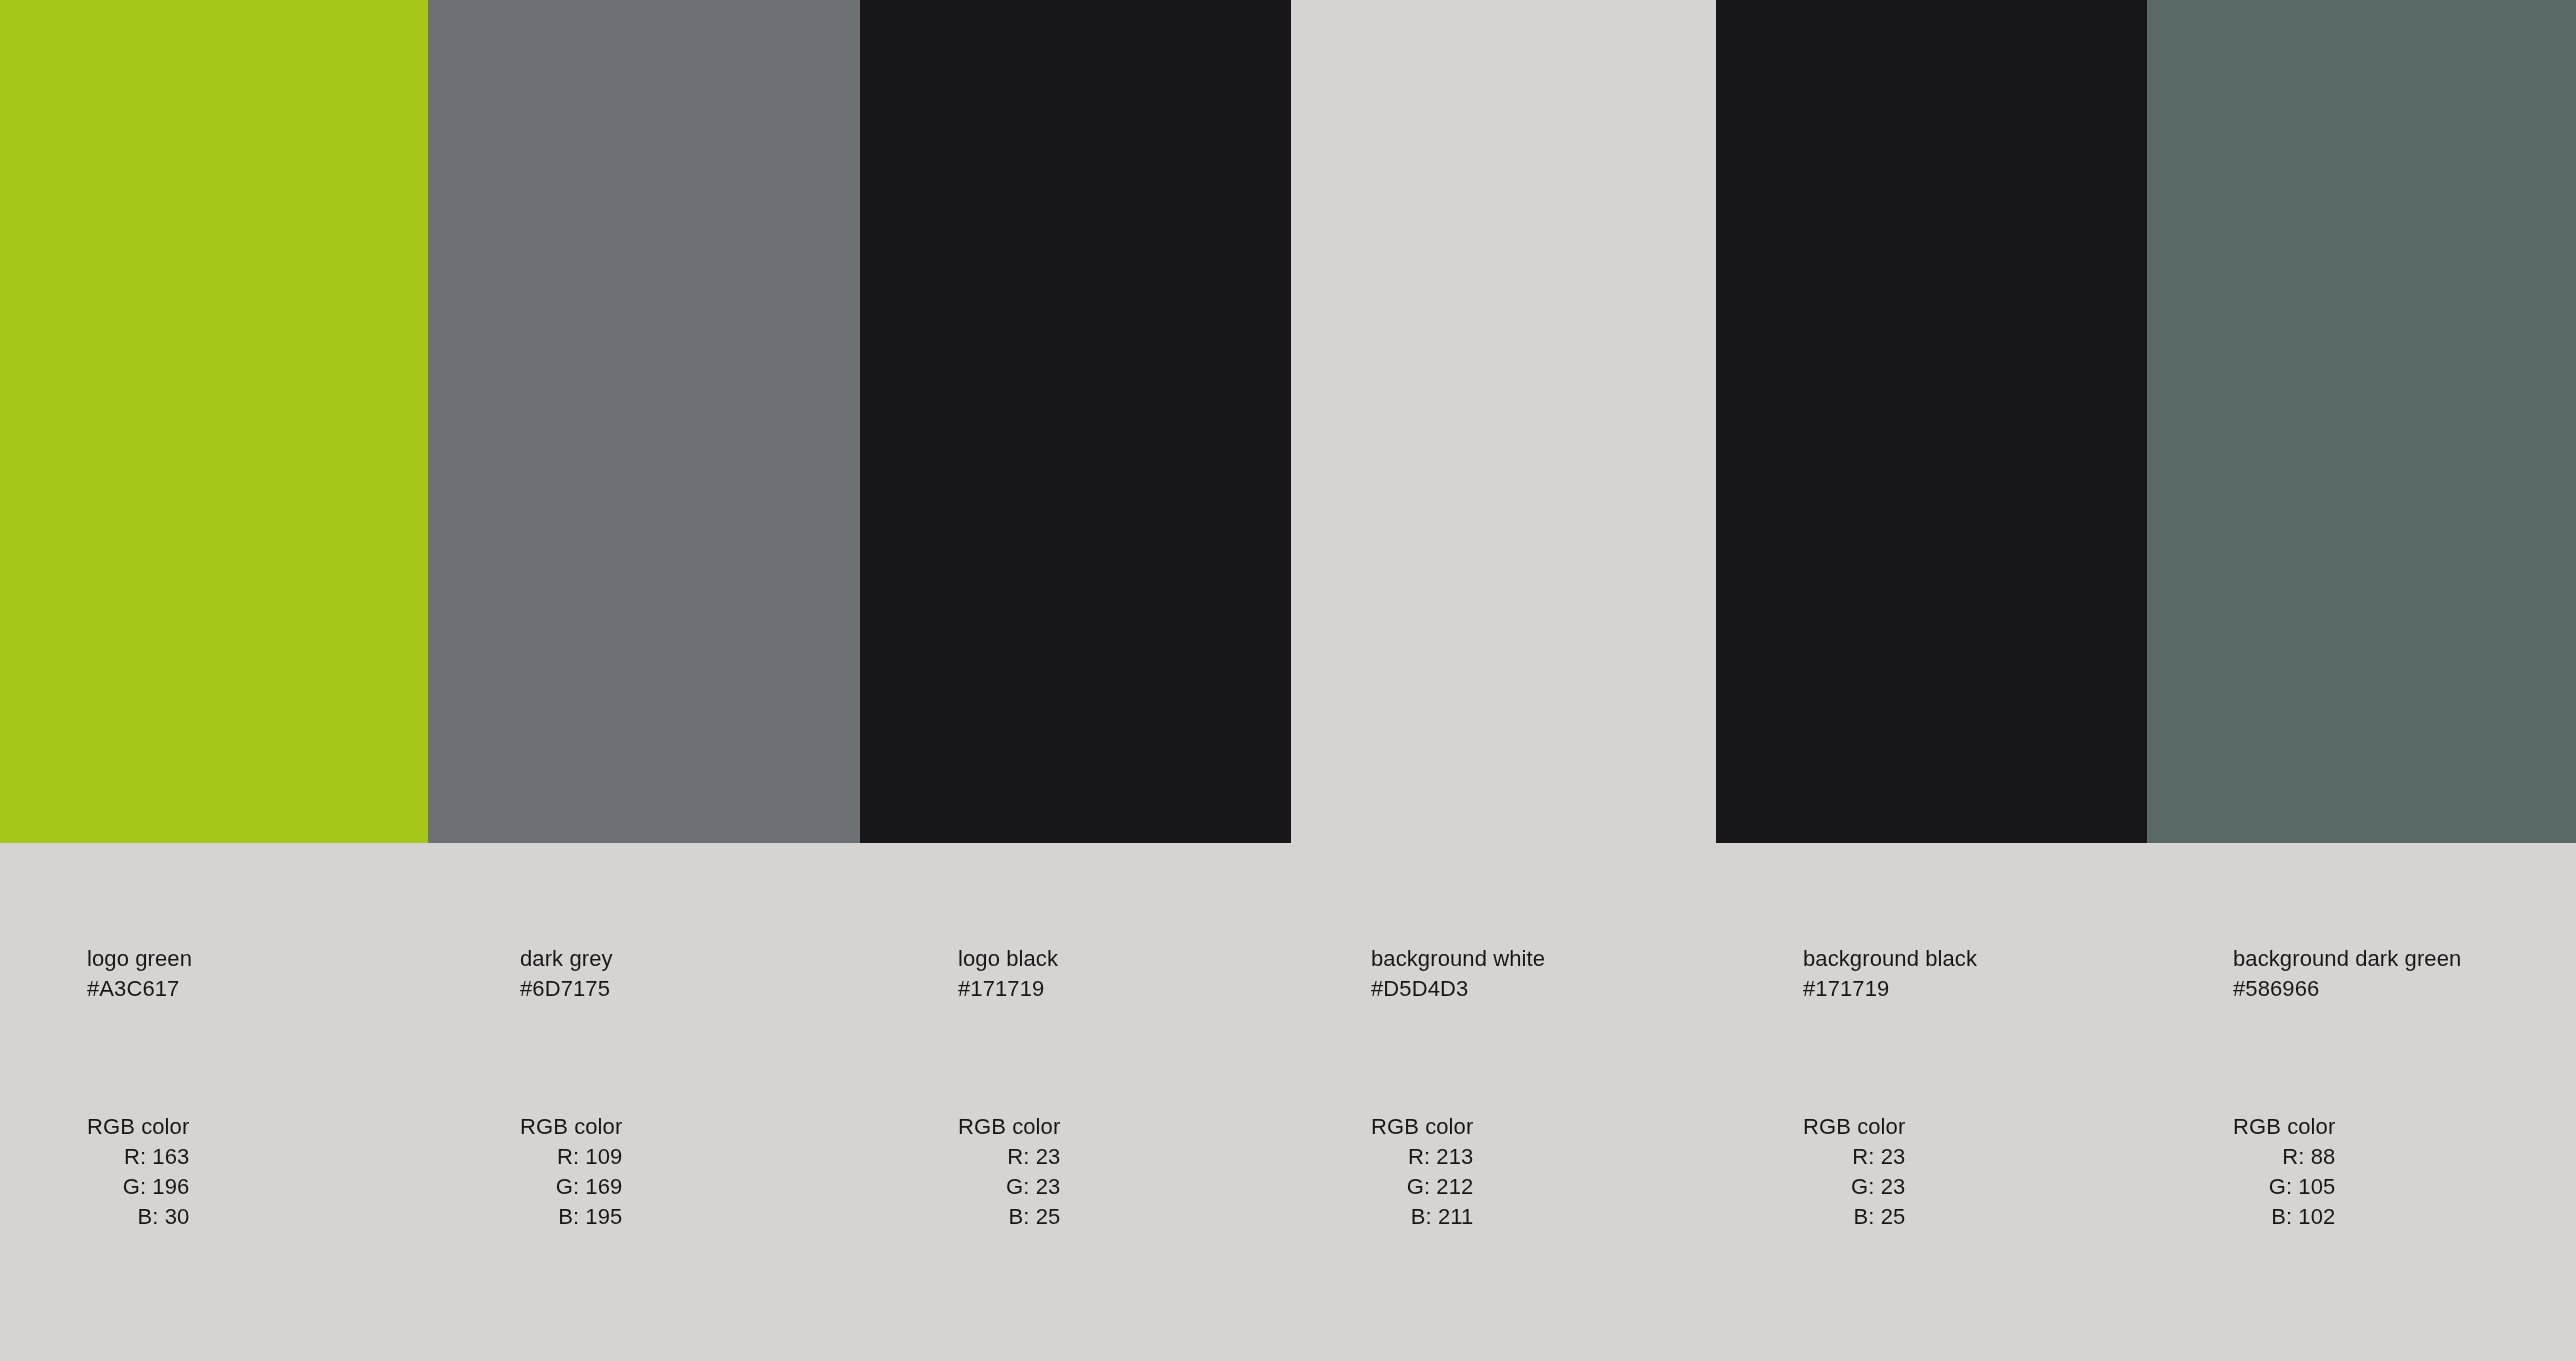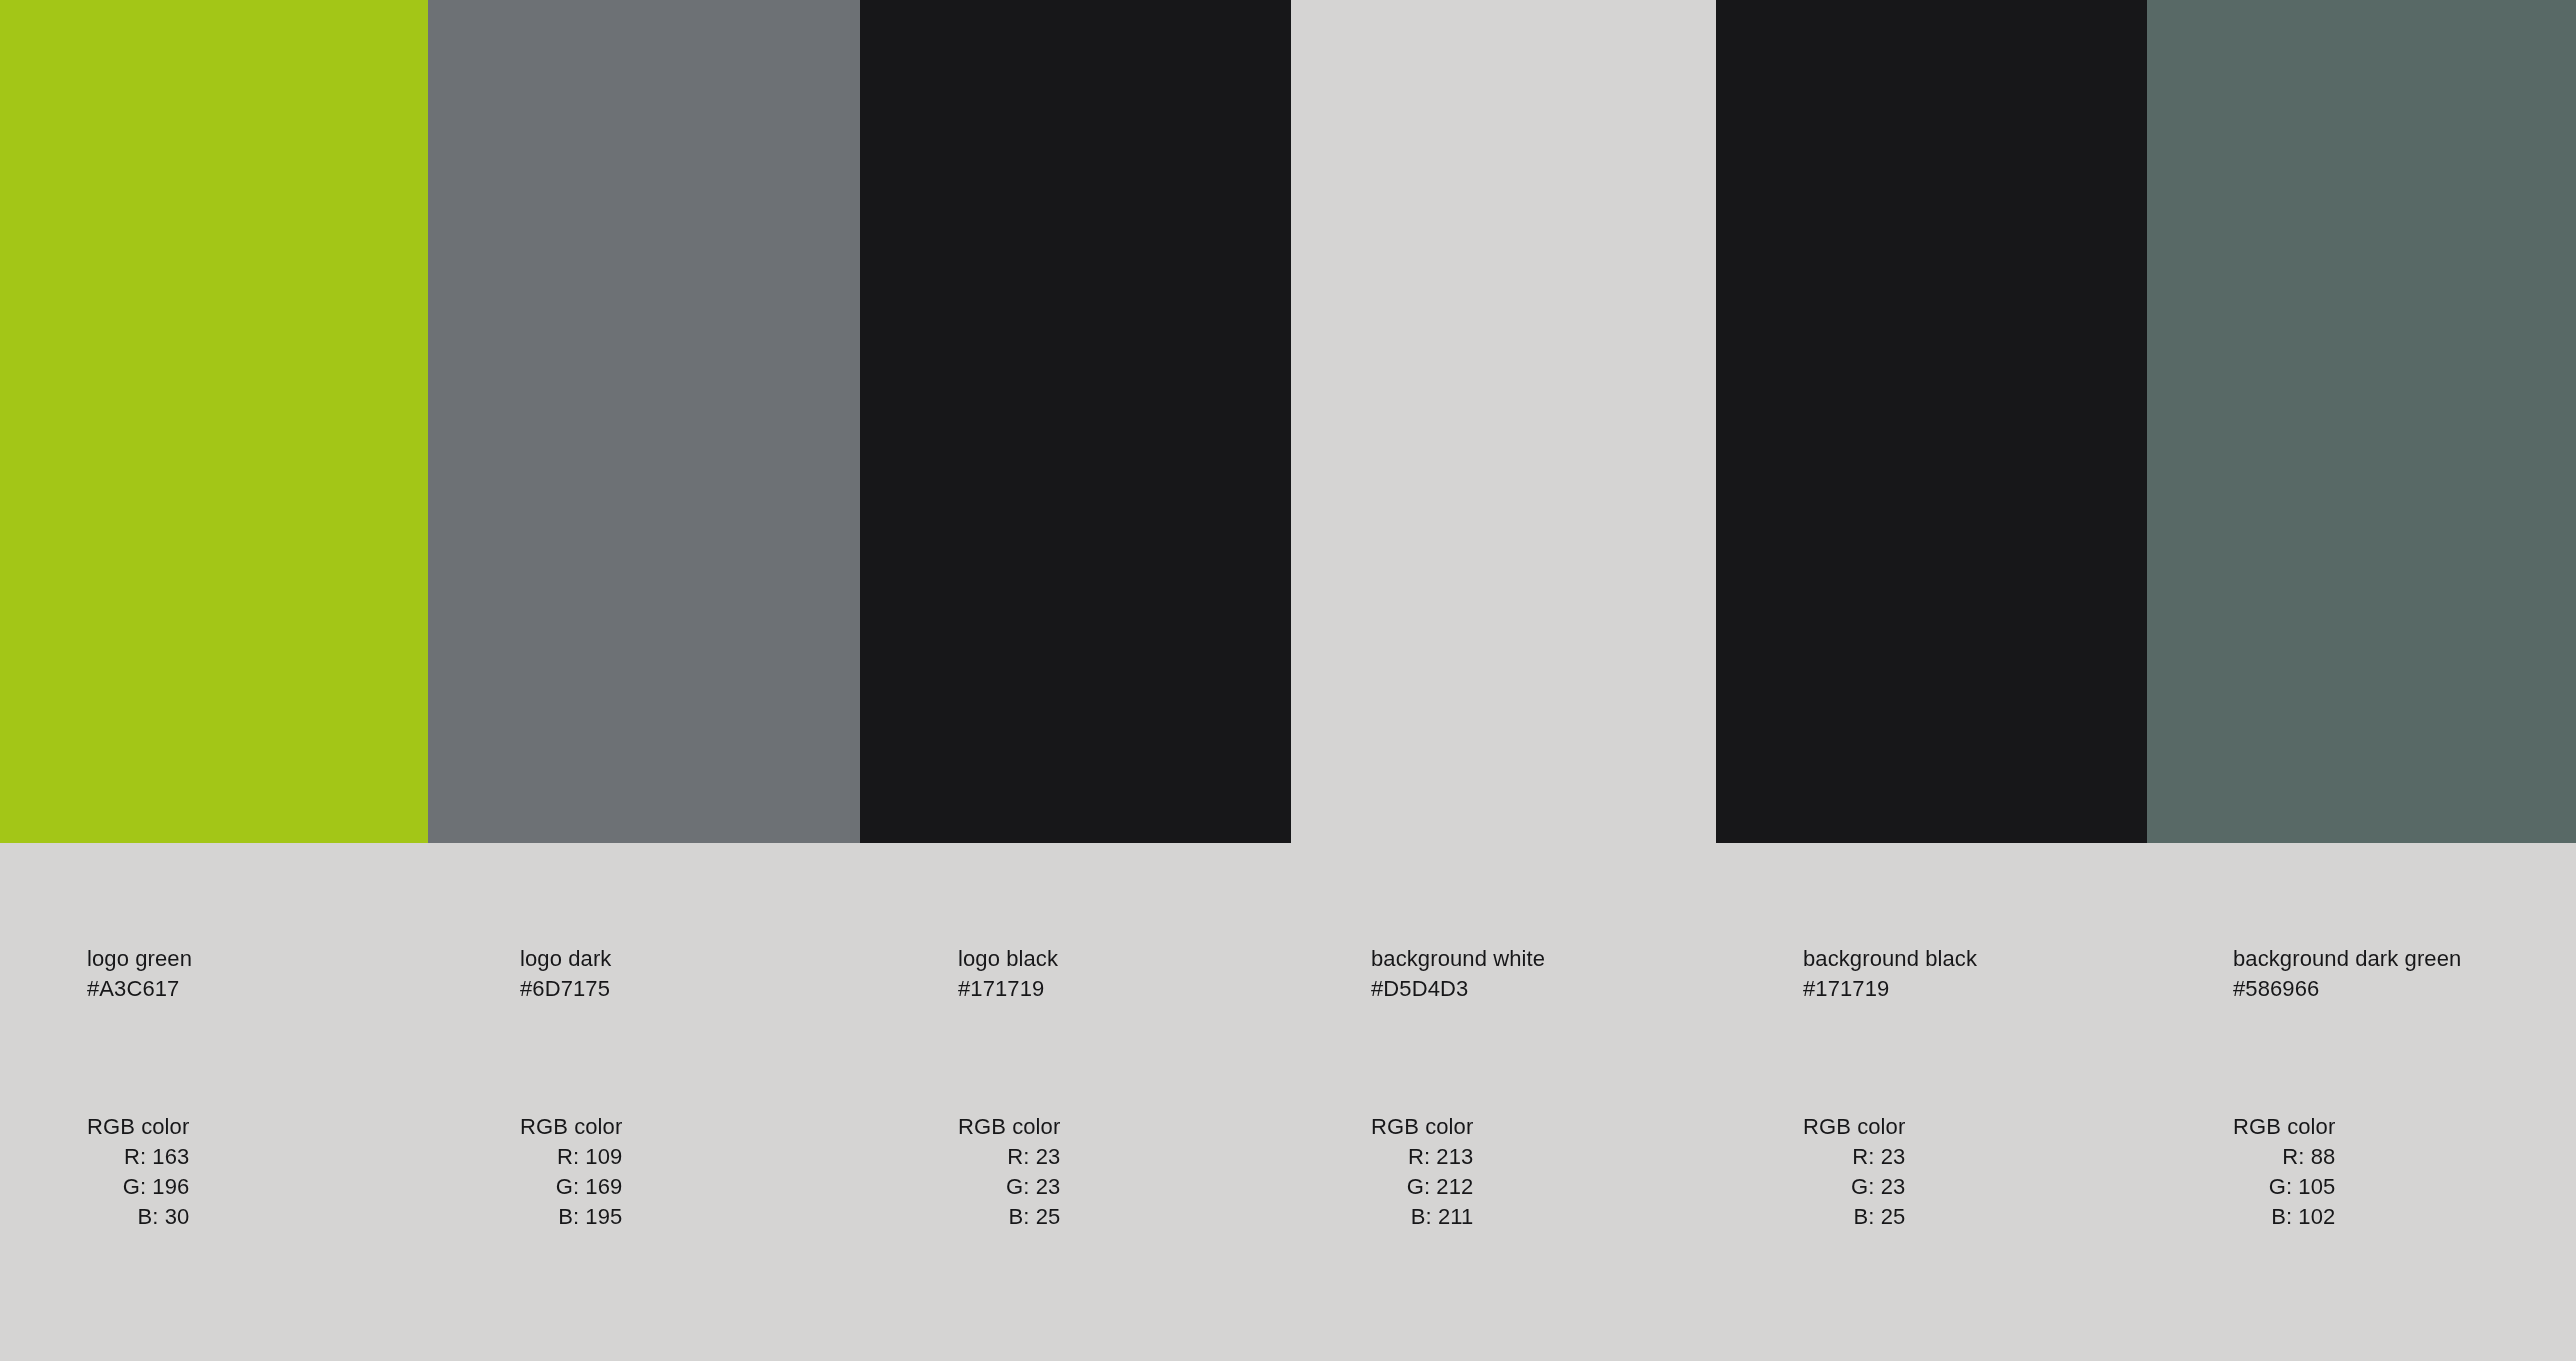--- a/index.html
+++ b/index.html
@@ -92,21 +92,21 @@
     <div class="rgb-block">
       <span class="rgb-title">RGB color</span>
       <span class="rgb-line">R: 163</span>
       <span class="rgb-line">G: 196</span>
       <span class="rgb-line">B: 30</span>
     </div>
   </div>
 
   <div class="caption-col" style="left: 520px;">
     <div class="name-block">
-      <span class="color-name">logo dark</span>
+      <span class="color-name">dark grey</span>
       <span class="color-hex">#6D7175</span>
     </div>
     <div class="rgb-block">
       <span class="rgb-title">RGB color</span>
       <span class="rgb-line">R: 109</span>
       <span class="rgb-line">G: 169</span>
       <span class="rgb-line">B: 195</span>
     </div>
   </div>
 

